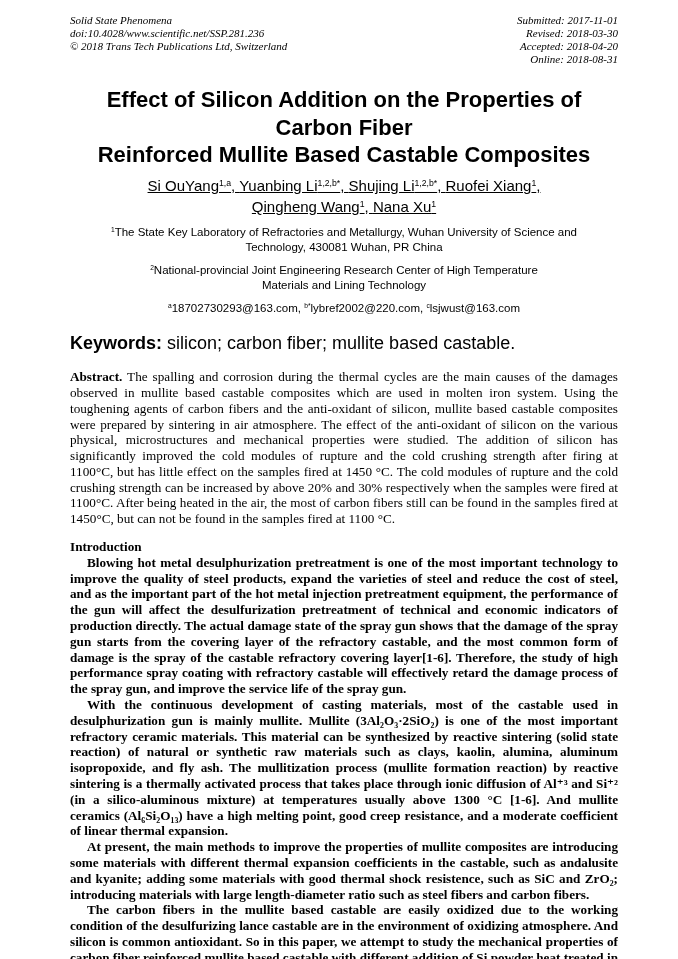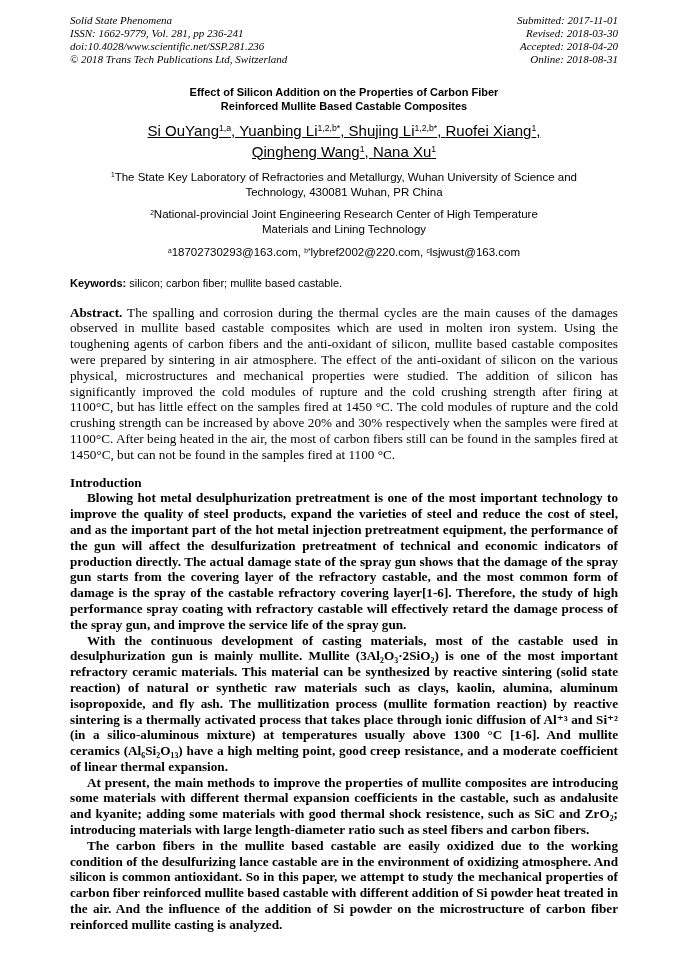--- a/index.html
+++ b/index.html
@@ -16,21 +16,21 @@
     display: flex; justify-content: space-between;
     font-family: "Liberation Serif", "DejaVu Serif", serif;
     font-style: italic; font-size: 11px; line-height: 1.18;
   }
   .jheader .right { text-align: right; }
 
   
   .title {
     margin-top: 20px; text-align: center;
     font-family: "Liberation Sans", "DejaVu Sans", sans-serif;
-    font-weight: bold; font-size: 11px; line-height: 1.26;
+    font-weight: bold; font-size: 22px; line-height: 1.26;
   }
   .title span { display: block; }
   .authors {
     margin-top: 6px; text-align: center;
     font-family: "Liberation Sans", "DejaVu Sans", sans-serif;
     font-size: 15px; line-height: 1.4; text-decoration: underline;
   }
   sup {
     font-size: 0.58em; line-height: 0;
     vertical-align: baseline; position: relative; top: -0.55em;
@@ -41,21 +41,21 @@
     font-size: 11.5px; line-height: 1.3;
   }
   .affil .wrap { margin: 0 auto; }
   .affil .w1 { max-width: 500px; }
   .affil .w2 { max-width: 430px; }
 
   
   .keywords {
     margin-top: 16px;
     font-family: "Liberation Sans", "DejaVu Sans", sans-serif;
-    font-size: 11px; line-height: 1.3;
+    font-size: 18px; line-height: 1.3;
   }
   .keywords b { font-weight: bold; }
 
   
   .bodytext {
     font-size: 13.2px; line-height: 15.8px;
     text-align: justify;
   }
   .abstract { margin-top: 14px; }
   .abstract b { font-weight: bold; }
@@ -66,21 +66,20 @@
   .para { margin: 0; text-indent: 17px; font-weight: bold; }
 </style>
 </head>
 <body>
 
 <div class="page">
 
   <div class="jheader">
     <div class="left">
       <div>Solid State Phenomena</div>
-      <div>ISSN: 1662-9779, Vol. 281, pp 236-241</div>
       <div>doi:10.4028/www.scientific.net/SSP.281.236</div>
       <div>© 2018 Trans Tech Publications Ltd, Switzerland</div>
     </div>
     <div class="right">
       <div>Submitted: 2017-11-01</div>
       <div>Revised: 2018-03-30</div>
       <div>Accepted: 2018-04-20</div>
       <div>Online: 2018-08-31</div>
     </div>
   </div>

